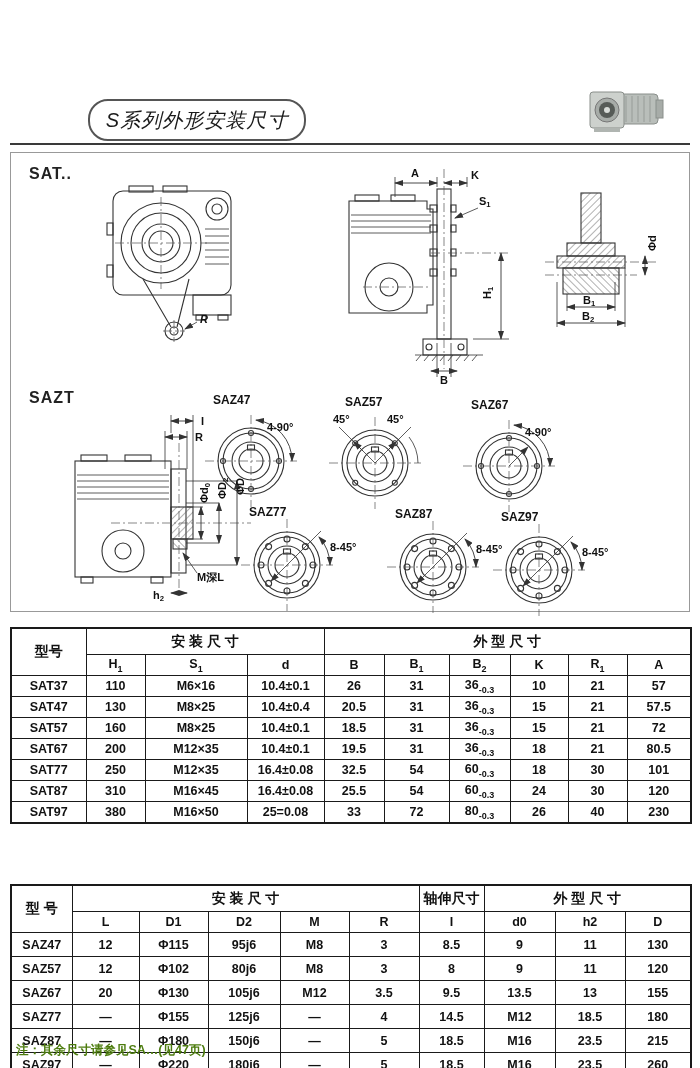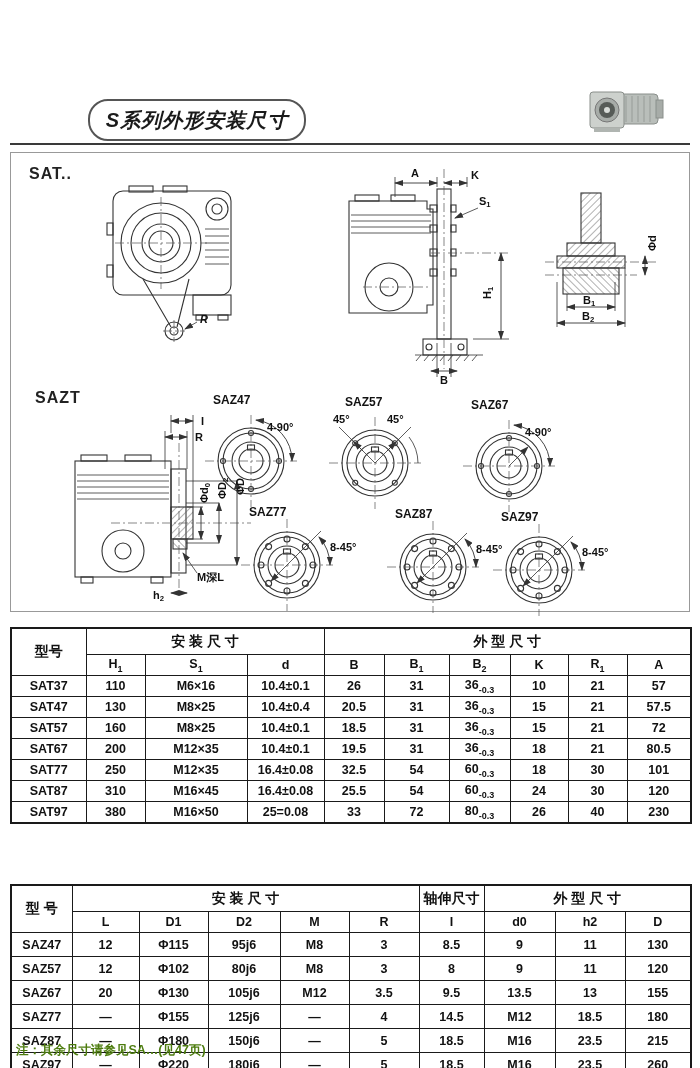--- a/index.html
+++ b/index.html
@@ -1,20 +1,20 @@
 <!DOCTYPE html>
 <html><head>
 <meta charset="utf-8">
 <style>
   html,body{margin:0;padding:0;background:#fff;}
   .page{position:relative;width:700px;height:1068px;background:#fff;overflow:hidden;
         font-family:"Liberation Sans",sans-serif;color:#111;}
   .title-pill{position:absolute;left:88px;top:99px;width:214px;height:38px;
         border:2px solid #555;border-radius:20px;display:flex;align-items:center;justify-content:center;}
-  .title-pill span{font-weight:bold;font-style:italic;font-size:20px;letter-spacing:1px;color:#1a1a1a;}
+  .title-pill span{font-weight:normal;font-style:italic;font-size:20px;letter-spacing:1px;color:#1a1a1a;}
   .gear-photo{position:absolute;left:586px;top:84px;}
   .top-rule{position:absolute;left:10px;top:143px;width:680px;height:2px;background:#3a3a3a;}
   .diagram-box{position:absolute;left:10px;top:152px;width:678px;height:458px;border:1.5px solid #999;}
   .series-label{position:absolute;font-weight:bold;font-size:16px;color:#222;letter-spacing:1px;}
   .abs{position:absolute;}
   svg{font-family:"Liberation Sans",sans-serif;overflow:visible;}
   .ol{fill:none;stroke:#333;stroke-width:1.1;}
   .olh{stroke:#333;stroke-width:1.1;}
   .tl{fill:none;stroke:#333;stroke-width:0.8;}
   .cl{fill:none;stroke:#555;stroke-width:0.7;stroke-dasharray:9 3 2 3;}
@@ -187,21 +187,21 @@
       <path class="cl" d="M20,75H132 M20,88H112"></path>
       <line class="dim" x1="120" y1="69" x2="120" y2="88"></line>
       <text class="lbl" transform="rotate(-90 131 64)" x="131" y="64">Φd</text>
       <path class="tl" d="M42,107v17 M90,95v29 M32,95v45 M100,81v59"></path>
       <line class="dim" x1="42" y1="120" x2="90" y2="120"></line>
       <text class="lbl" x="58" y="117">B<tspan font-size="70%" dy="2">1</tspan></text>
       <line class="dim" x1="32" y1="136" x2="100" y2="136"></line>
       <text class="lbl" x="57" y="133">B<tspan font-size="70%" dy="2">2</tspan></text>
     </svg>
 
-    <div class="series-label" style="left:24px;top:236px;">SAZT</div>
+    <div class="series-label" style="left:18px;top:236px;">SAZT</div>
 
     <svg class="abs" style="left:50px;top:250px;" width="200" height="205" viewBox="0 0 200 205">
       <g class="ol">
         <rect x="14" y="58" width="96" height="116"></rect>
         <rect x="20" y="52" width="26" height="6"></rect>
           <rect x="64" y="52" width="26" height="6"></rect>
         <circle cx="62" cy="148" r="21"></circle>
           <circle cx="62" cy="148" r="8"></circle>
         <rect x="20" y="174" width="12" height="6"></rect>
           <rect x="90" y="174" width="12" height="6"></rect>

